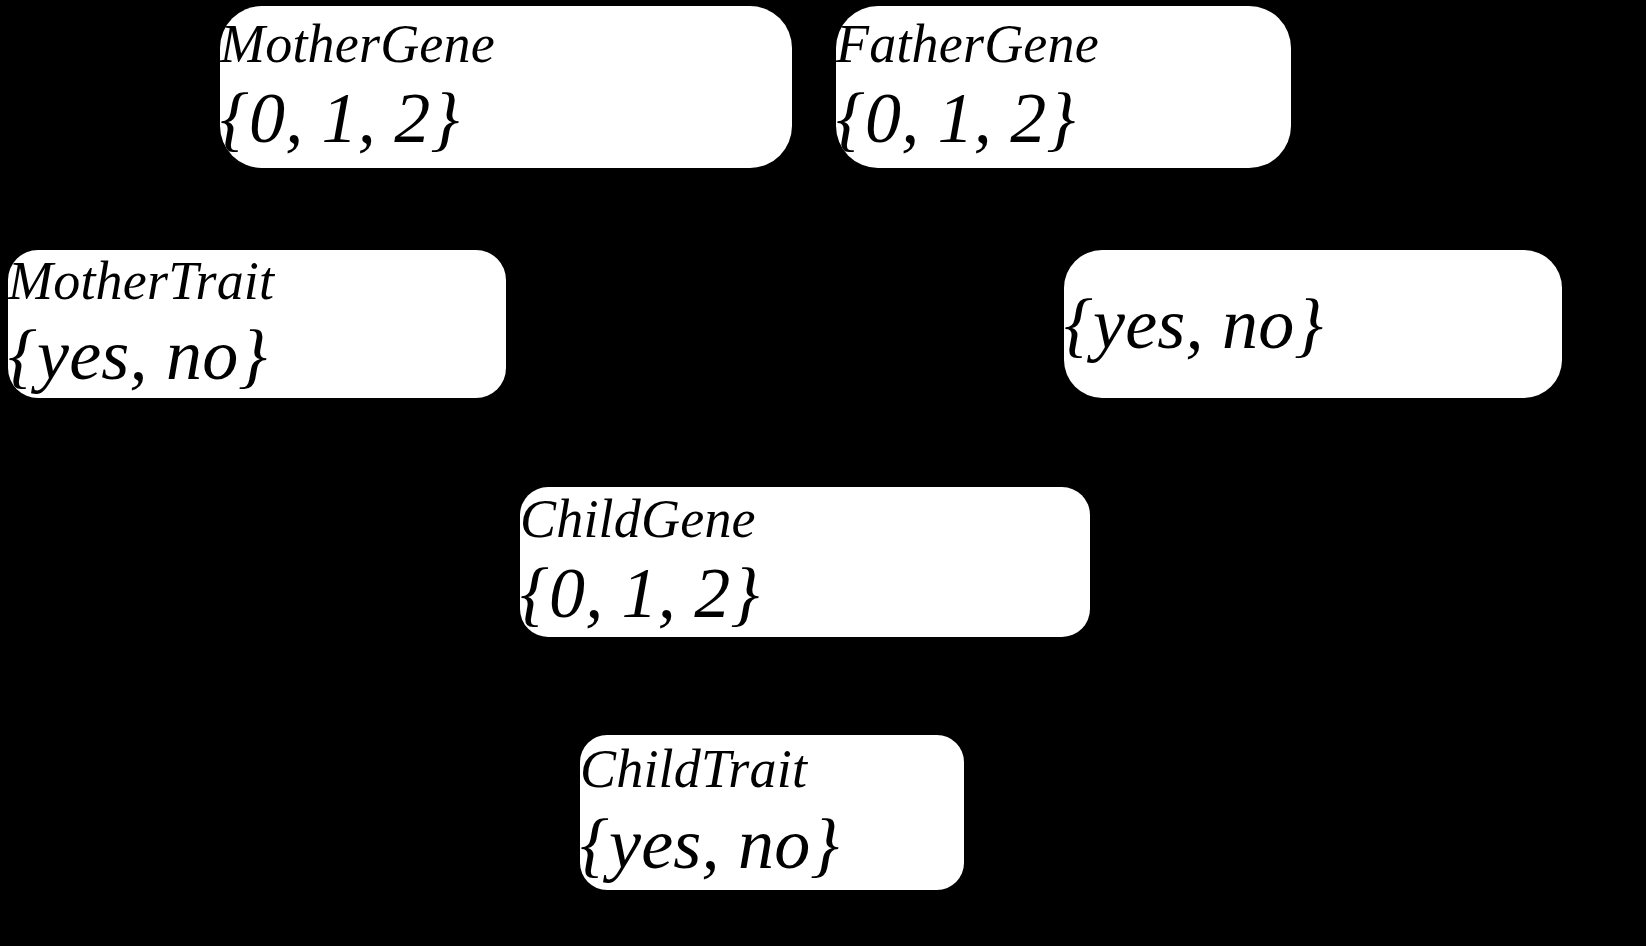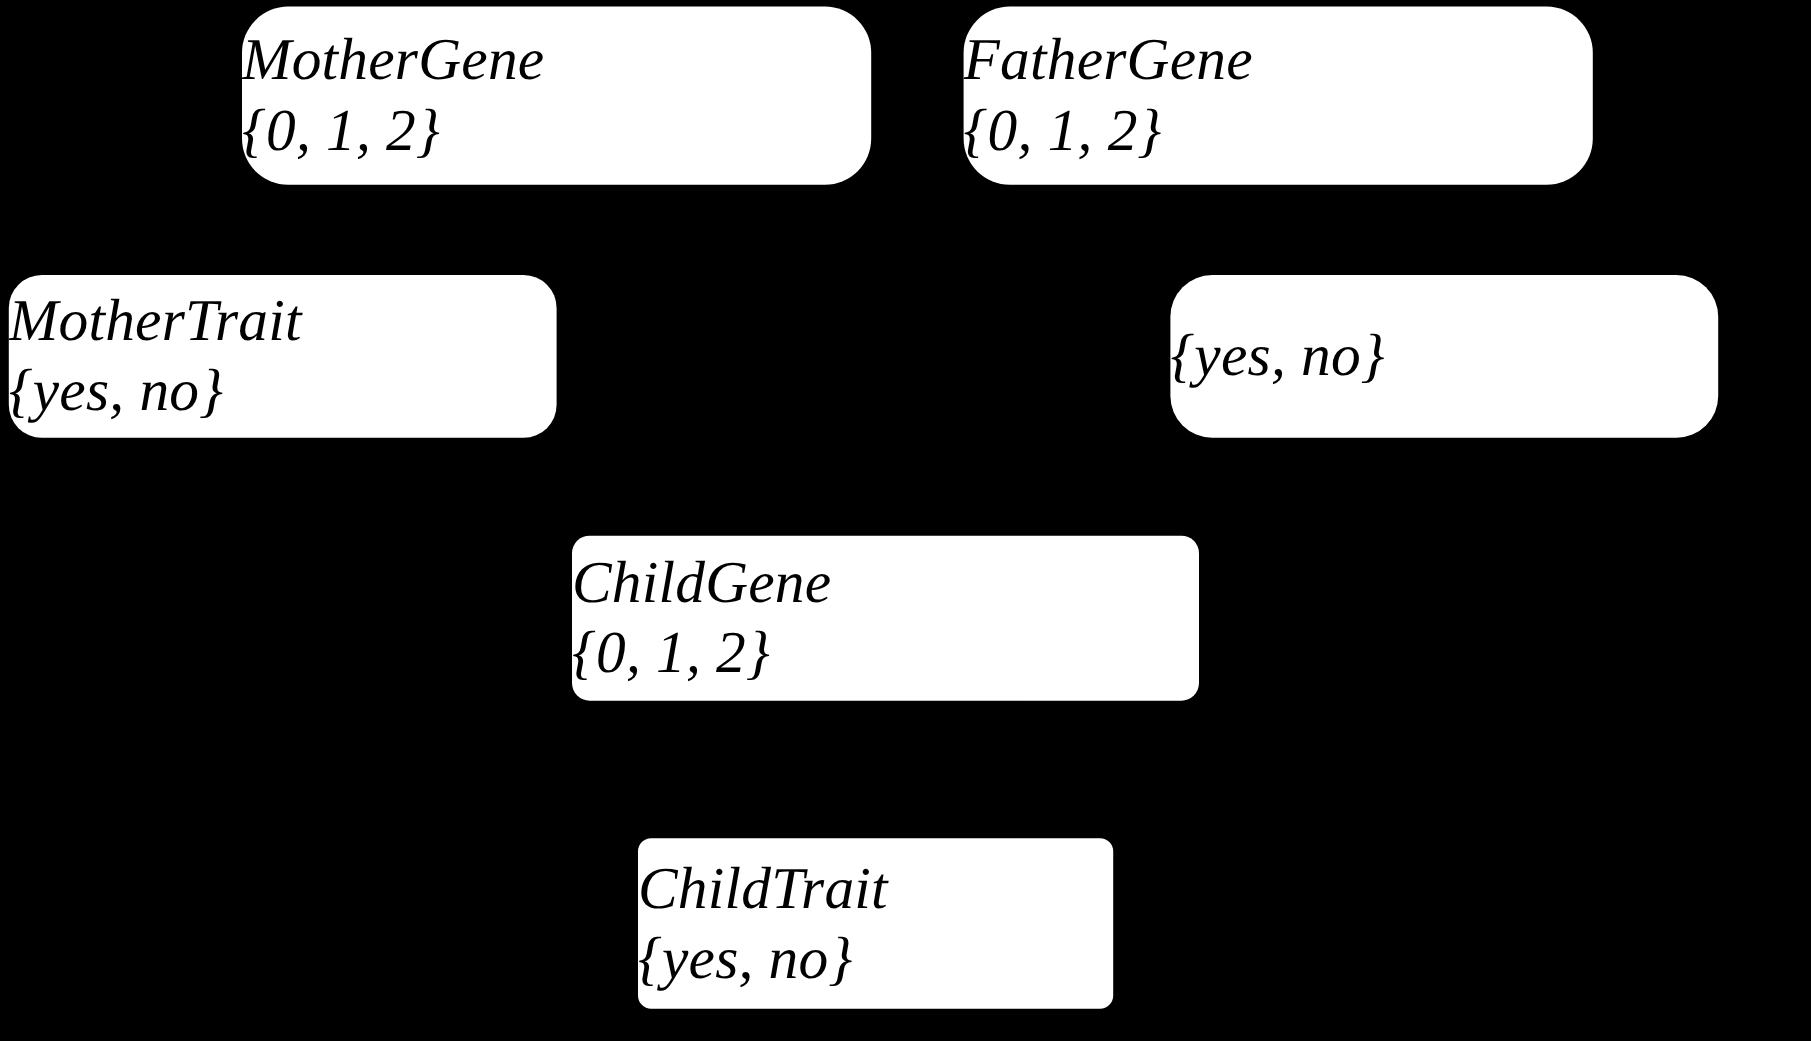--- a/index.html
+++ b/index.html
@@ -30,32 +30,32 @@
     overflow: hidden;
   }
   .node-name {
     font-style: italic;
     font-size: 54px;
     letter-spacing: 0.2px;
     white-space: nowrap;
   }
   .node-domain {
     font-style: italic;
-    font-size: 54px;
+    font-size: 72px;
     letter-spacing: 0.2px;
     white-space: nowrap;
   }
 
   
   #node-mother-gene  { left: 220px;  top: 6px;   width: 572px; height: 162px; }
-  #node-father-gene  { left: 876px;  top: 6px;   width: 572px; height: 162px; }
+  #node-father-gene  { left: 836px;  top: 6px;   width: 455px; height: 162px; }
   #node-mother-trait { left: 8px;    top: 250px; width: 498px; height: 148px; border-radius: 30px; }
   #node-father-trait { left: 1064px; top: 250px; width: 498px; height: 148px; border-radius: 38px; }
-  #node-child-gene   { left: 520px;  top: 487px; width: 570px; height: 150px; border-radius: 16px; }
-  #node-child-trait  { left: 580px;  top: 762px; width: 432px; height: 155px; border-radius: 12px; }
+  #node-child-gene   { left: 520px;  top: 487px; width: 570px; height: 150px; border-radius: 28px; }
+  #node-child-trait  { left: 580px;  top: 735px; width: 384px; height: 155px; border-radius: 27px; }
 </style>
 </head>
 <body>
 
 <div id="canvas">
 
   <div class="node" id="node-mother-gene">
     <div class="node-name">MotherGene</div>
     <div class="node-domain">{0, 1, 2}</div>
   </div>

